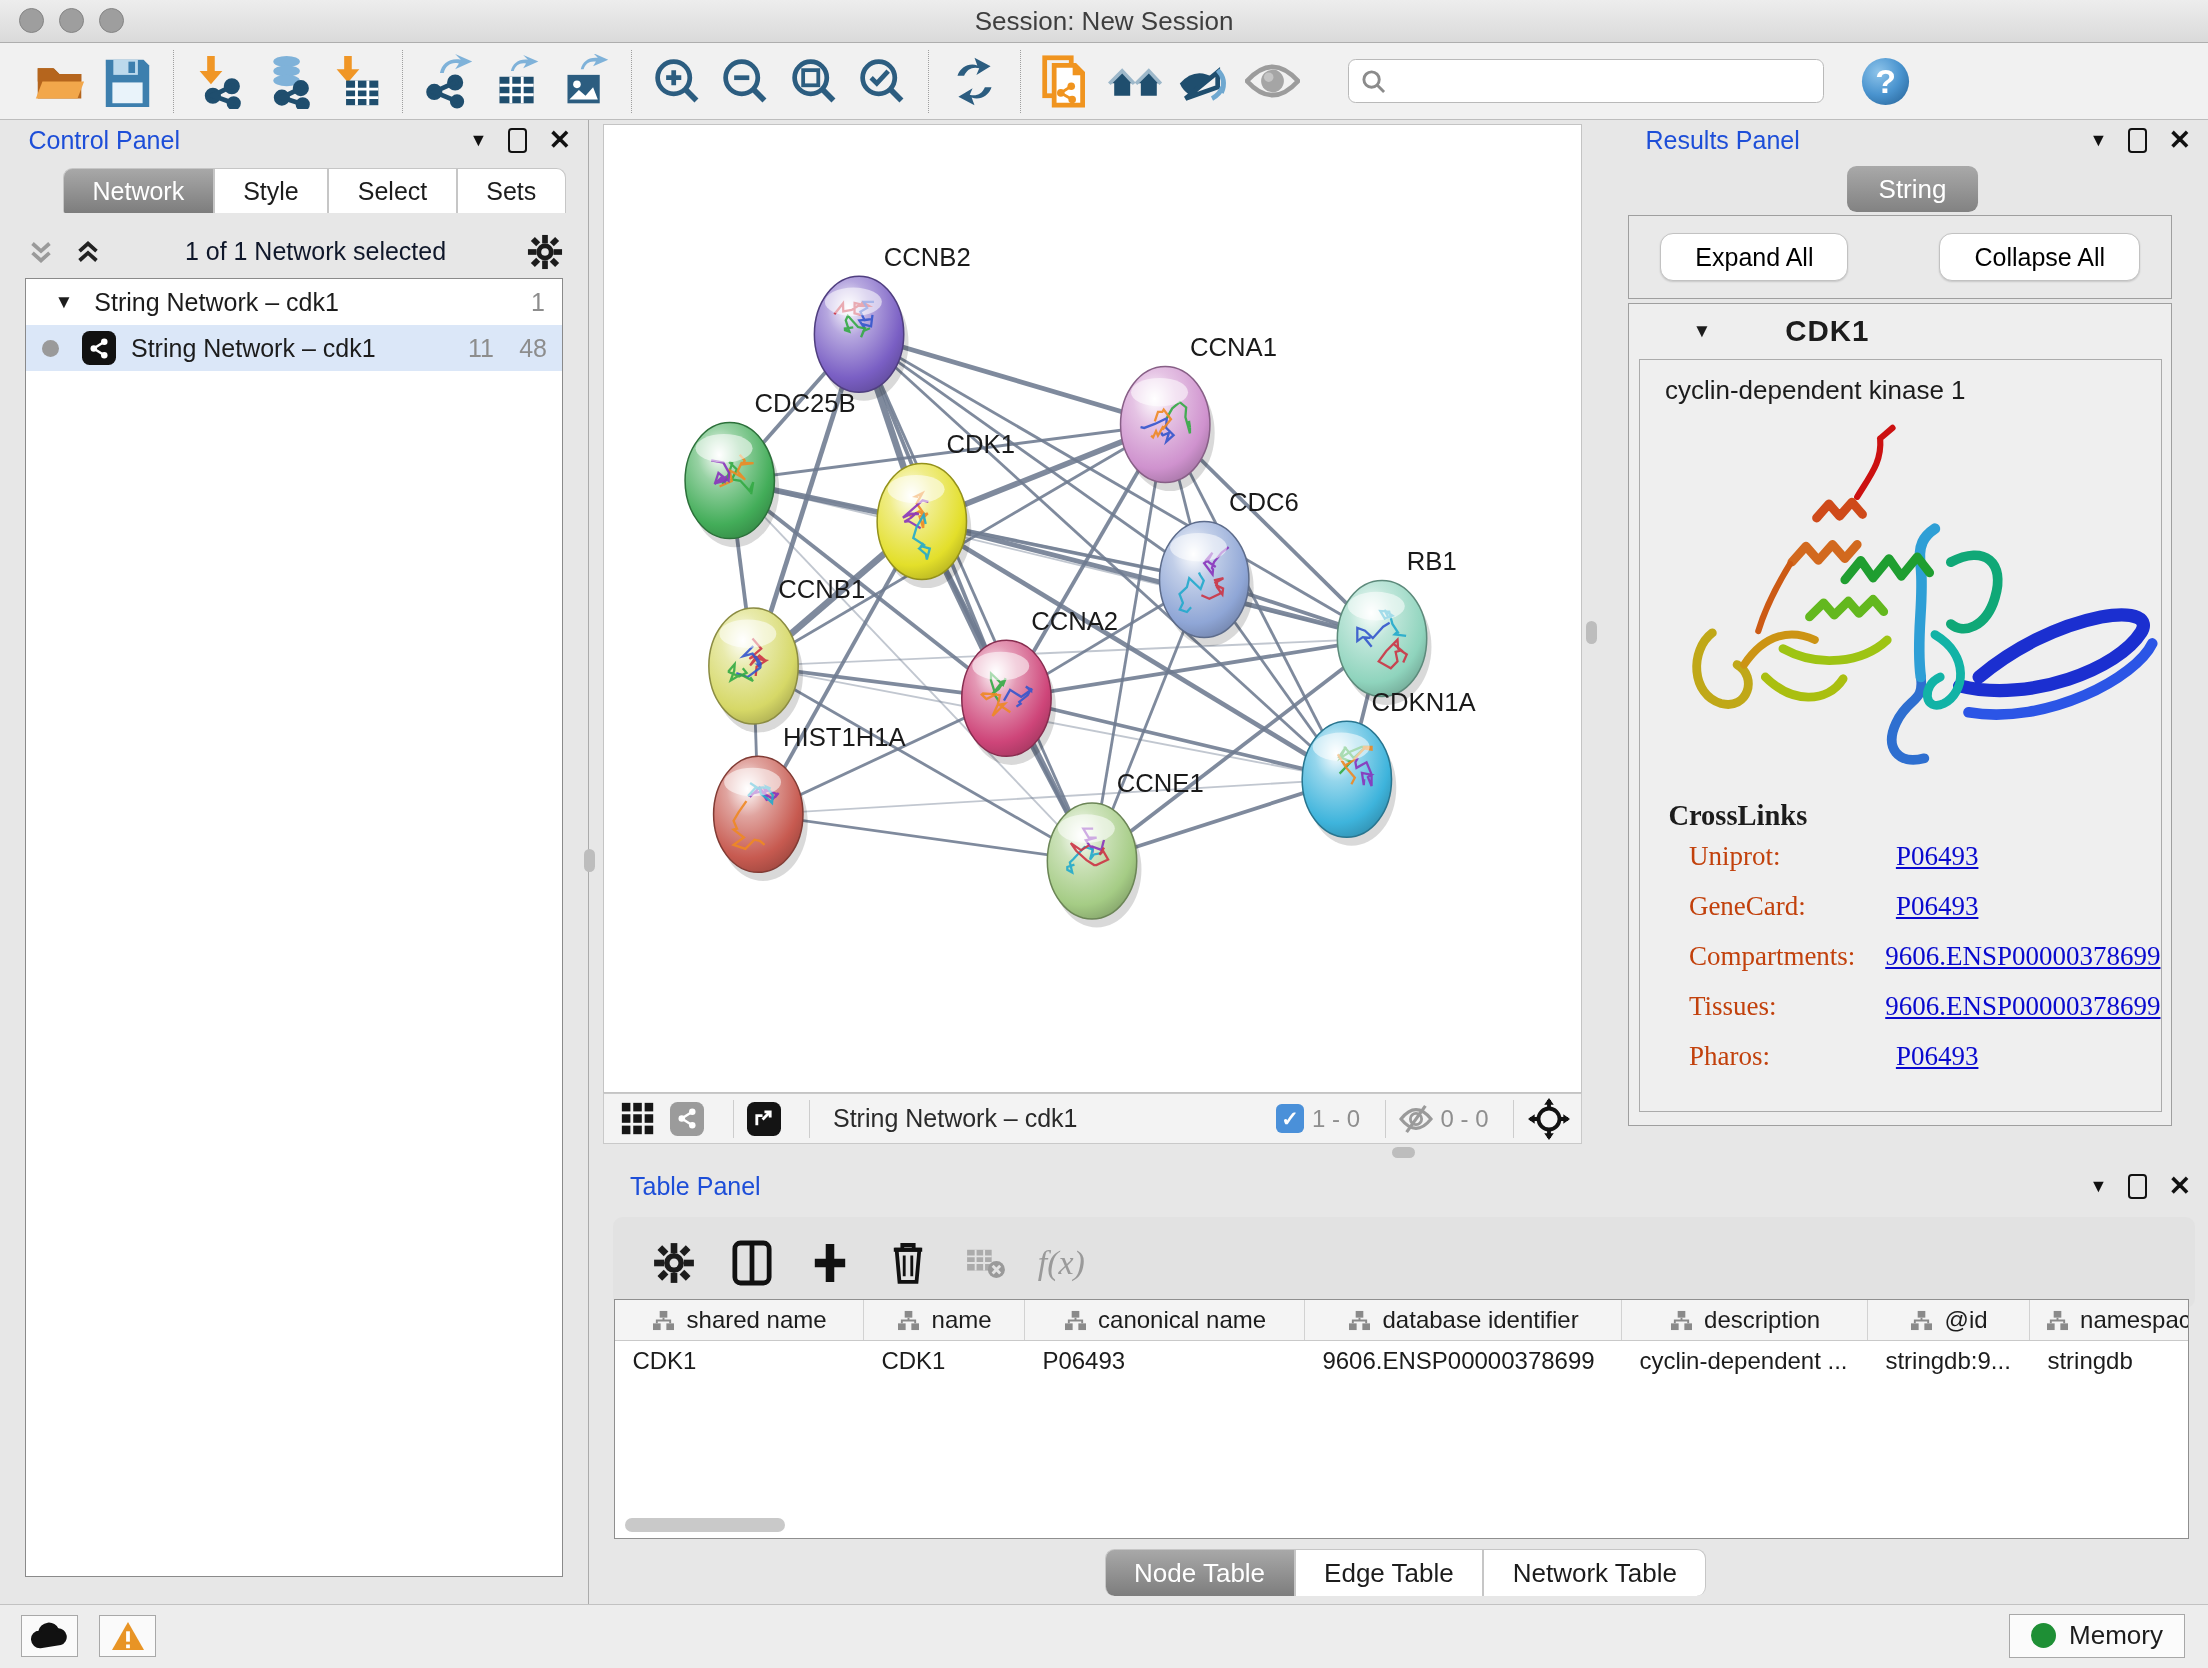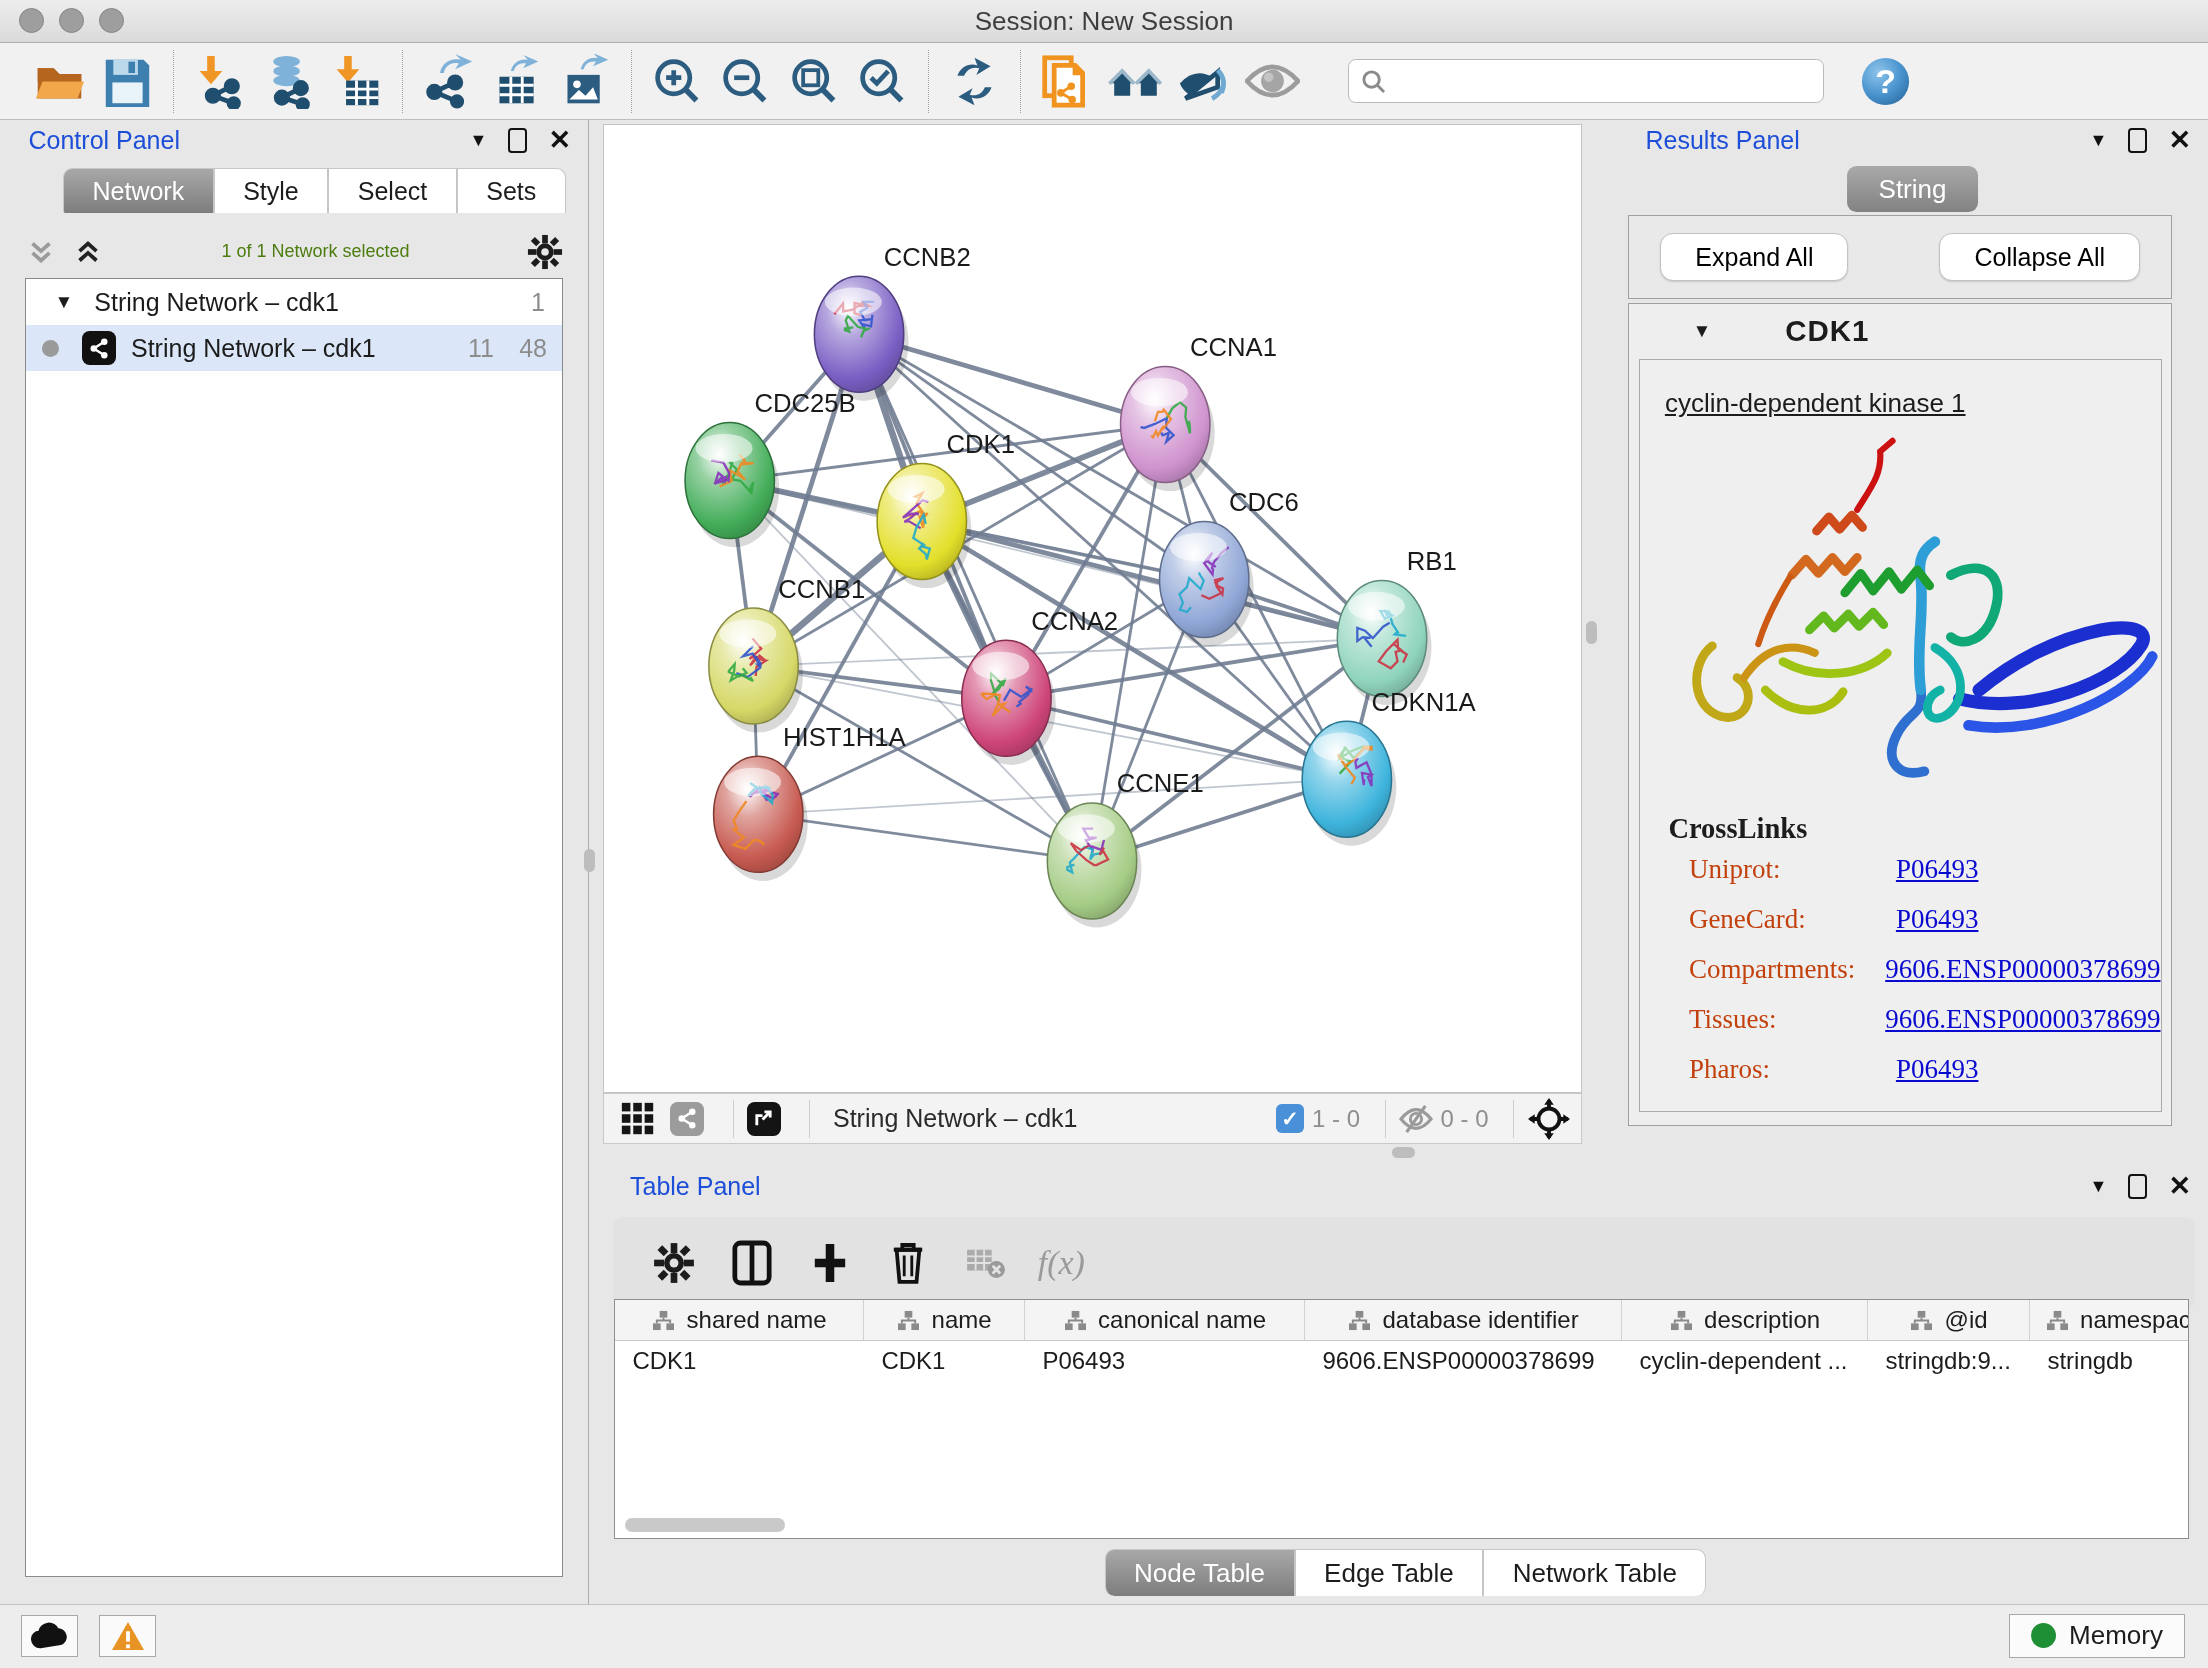--- a/index.html
+++ b/index.html
@@ -34,21 +34,21 @@
   .tab{height:44px;line-height:44px;padding:0 28.5px;font-size:25px;background:#fff;
     border:1px solid #c6c6c6;border-bottom:none;}
   .tab.sel{background:linear-gradient(#a8a8a8,#7d7d7d);color:#fff;}
 
   
   .control-panel{position:absolute;top:120px;left:0;width:588px;bottom:63px;background:#e7e7e7;border-right:1px solid #ababab;}
   .cp-tabs{position:absolute;top:48px;left:63px;display:flex;}
   .cp-tabs .tab:first-child{border-top-left-radius:9.5px;border-bottom-left-radius:1.9px;}
   .cp-tabs .tab:last-child{border-top-right-radius:9.5px;}
   .cp-listbar{position:absolute;top:107px;left:25px;right:25px;height:49px;display:flex;align-items:center;}
-  .cp-seltext{flex:1;text-align:center;font-size:18px;color:#4d7c0f;}
+  .cp-seltext{flex:1;text-align:center;font-size:25px;color:#0f172a;}
   .treebox{position:absolute;top:158px;left:25px;right:25px;bottom:28.5px;background:#fff;border:1.9px solid #8a8a8a;}
   .trow{height:46px;display:flex;align-items:center;font-size:25px;position:relative;}
   .trow .num{color:#8d8d8d;font-size:25px;}
   .trow1 .disclosure{margin:0 21px 0 28.5px;font-size:19px;}
   .trow2{background:#dbe7f8;}
   .bullet{width:17px;height:17px;border-radius:50%;background:#9a9a9a;margin:0 23px 0 16px;}
   .sharechip{width:34px;height:34px;border-radius:7.6px;background:#111;display:flex;align-items:center;justify-content:center;margin-right:15px;}
 
   
   .net-canvas{position:absolute;left:603px;top:124px;width:979px;height:969px;background:#fff;border:1px solid #c4c4c4;box-sizing:border-box;}
@@ -66,21 +66,21 @@
     background:linear-gradient(#a9a9a9,#828282);color:#fff;font-size:26px;padding:7.6px 32px;border-radius:9.5px;}
   .rp-box1{position:absolute;top:95px;left:11.4px;right:36px;height:82px;background:#e9e9e9;
     border:1.9px solid #9f9f9f;display:flex;align-items:center;justify-content:center;gap:91px;}
   .rbtn{background:#fff;border:1px solid #c2c2c2;border-radius:13px;font-size:25px;padding:8.6px 34px;
     box-shadow:0 1px 1.9px rgba(0,0,0,.15);}
   .rp-box2{position:absolute;top:183px;left:11.4px;right:36px;height:821px;background:#eee;border:1.9px solid #9f9f9f;}
   .rp-generow{height:53px;display:flex;align-items:center;}
   .rp-generow .disc{margin:0 0 0 63px;font-size:19px;}
   .rp-generow .gene{font-size:29.5px;font-weight:bold;margin-left:74px;letter-spacing:1px;}
   .rp-inner{position:absolute;left:9.5px;right:9.5px;top:55px;bottom:13.3px;background:#efefef;border:1.9px solid #ababab;overflow:hidden;}
-  .rp-desc{font-size:26px;margin:28px 0 0 25px;text-decoration:underline;}
+  .rp-desc{font-size:26px;margin:15px 0 0 25px;}
   .xl-head{font-family:"Liberation Serif",serif;font-weight:bold;font-size:28.5px;margin:17px 0 9.5px 28.5px;}
   .xl-row{display:flex;font-family:"Liberation Serif",serif;font-size:27px;margin:0 0 19px 49px;}
   .xl-label{width:207px;color:#c2410c;}
   .xl-link{color:#0909cf;text-decoration:underline;}
 
   
   .table-panel{position:absolute;left:603px;right:0;top:1166px;bottom:63px;background:#e7e7e7;}
   .tp-toolwrap{position:absolute;top:51px;left:9.5px;right:13.3px;height:91px;background:#e2e2e2;border-radius:9.5px;
     display:flex;align-items:center;padding-left:23px;}
   .tp-toolwrap .tbi{margin:0 11.4px;}

